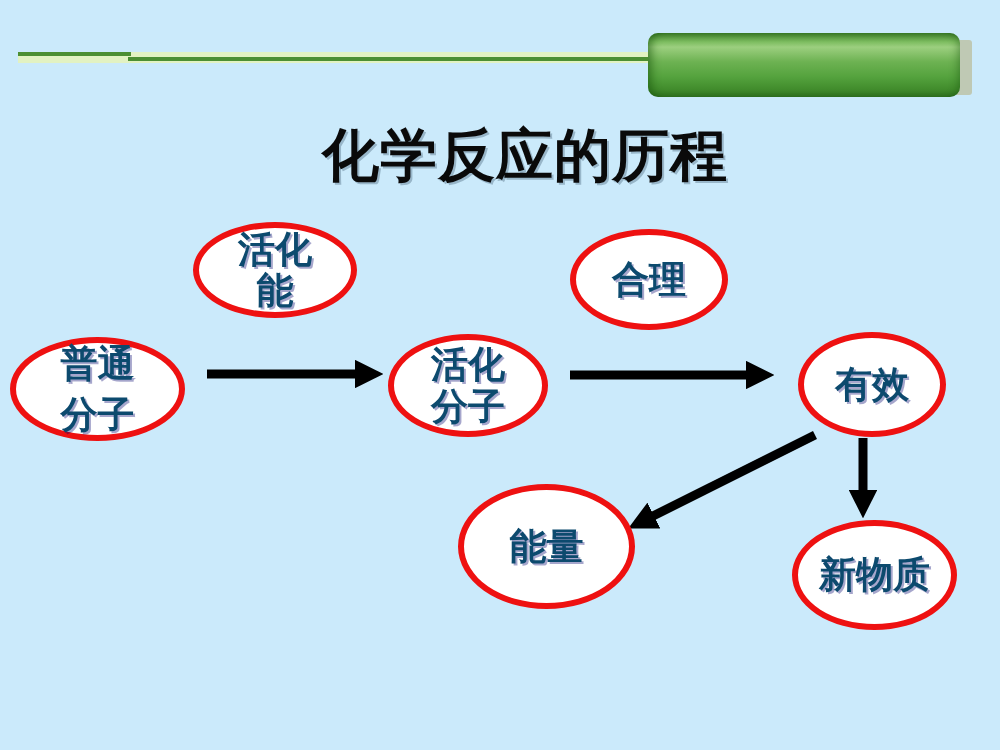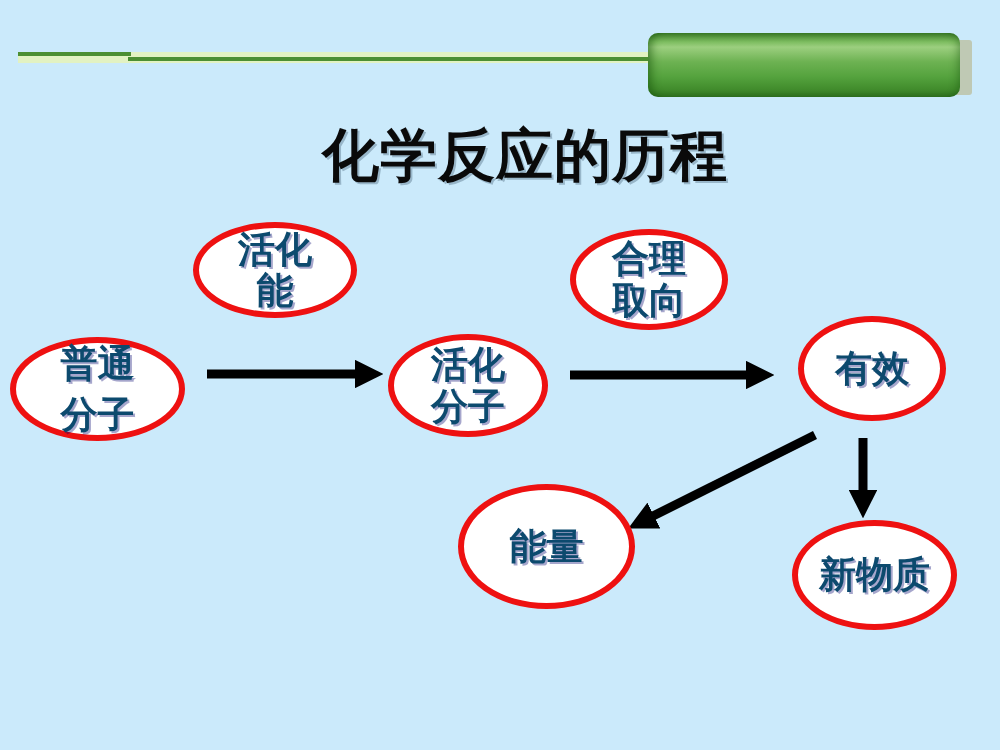--- a/index.html
+++ b/index.html
@@ -58,21 +58,21 @@
     font-weight:bold;
     font-size:37px;line-height:1.12;
     text-shadow:2px 2px 0 rgba(0,0,110,.35);
     text-align:center;
   }
   .node span{display:block;white-space:nowrap;}
   #n-activation-energy { left:193px; top:222px; width:164px; height:96px;  }
   #n-proper-orientation{ left:570px; top:229px; width:158px; height:101px; }
   #n-ordinary-molecules{ left:10px;  top:337px; width:175px; height:104px;gap:9px; }
   #n-activated-molecules{left:388px; top:334px; width:160px; height:103px; }
-  #n-effective-collision{left:798px; top:316px; width:148px; height:105px;text-align:center; }
+  #n-effective-collision{left:798px; top:332px; width:148px; height:105px;text-align:center; }
   #n-energy            { left:458px; top:484px; width:177px; height:125px; }
   #n-new-substance     { left:792px; top:520px; width:165px; height:110px;text-align:right; }
   
   .arrow-layer{position:absolute;left:0;top:0;width:1000px;height:750px;}
 </style>
 </head>
 <body>
 
 <div class="deco-bar-light"></div>
 <div class="deco-line-a"></div>
@@ -94,21 +94,20 @@
   <line x1="863" y1="438" x2="863" y2="504" stroke="#000000" stroke-width="9" marker-end="url(#ah)"></line>
 </svg>
 
 <div class="node" id="n-activation-energy">
   <span>活化</span>
   <span>能</span>
 </div>
 
 <div class="node" id="n-proper-orientation">
   <span>合理</span>
-  <span>取向</span>
 </div>
 
 <div class="node" id="n-ordinary-molecules">
   <span>普通</span>
   <span>分子</span>
 </div>
 
 <div class="node" id="n-activated-molecules">
   <span>活化</span>
   <span>分子</span>

